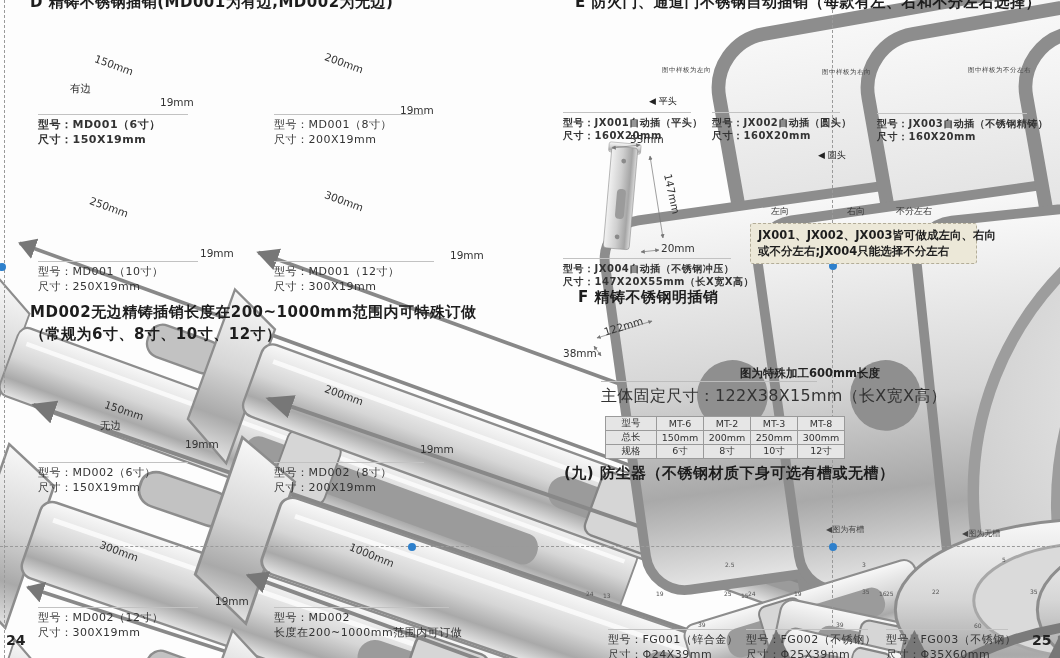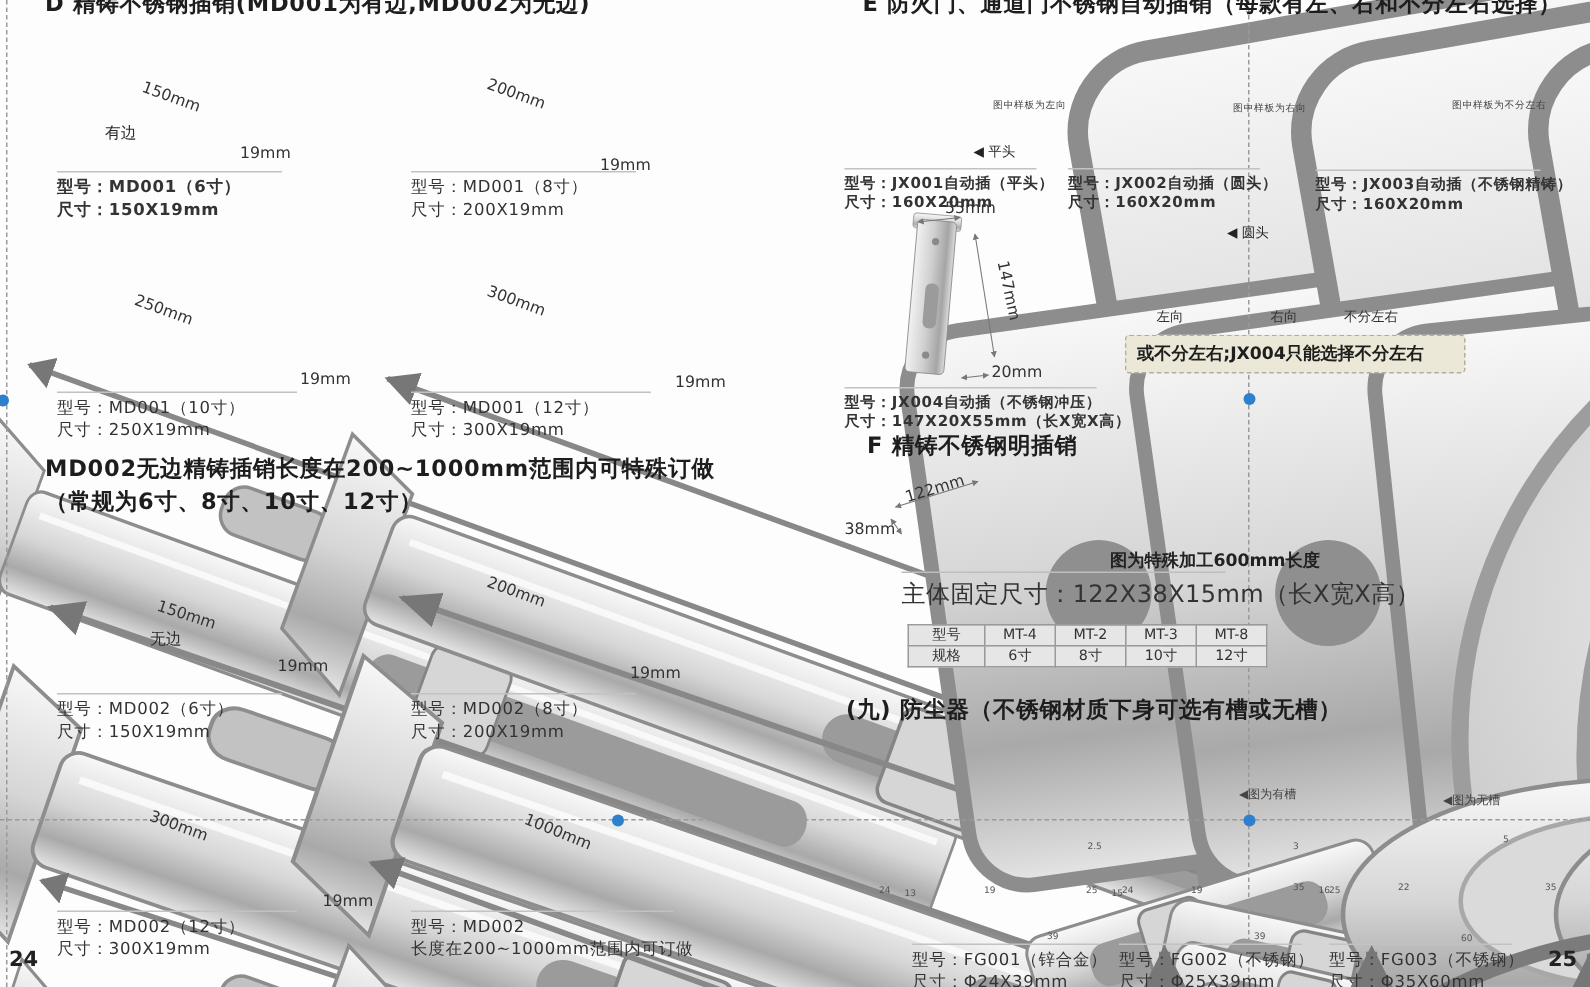--- a/index.html
+++ b/index.html
@@ -314,38 +314,46 @@
   <div class="cap sm" style="left:563px;top:258px;width:168px;">
     <div>型号：JX004自动插（不锈钢冲压）</div>
     <div>尺寸：147X20X55mm（长X宽X高）</div>
   </div>
 
   <span class="dirlab" style="left:765px;top:205px;width:30px;">左向</span>
   <span class="dirlab" style="left:840px;top:205px;width:32px;">右向</span>
   <span class="dirlab" style="left:892px;top:205px;width:44px;">不分左右</span>
 
   <div class="note">
+    <div>JX001、JX002、JX003皆可做成左向、右向</div>
     <div>或不分左右;JX004只能选择不分左右</div>
   </div>
 
   <div class="abs sec-title" style="left:578px;top:288px;">F 精铸不锈钢明插销</div>
   <span class="dim rotm20" style="left:604px;top:326px;">122mm</span>
   <span class="dim" style="left:563px;top:347px;">38mm</span>
   <div class="fcap" style="left:740px;top:366px;">图为特殊加工600mm长度</div>
   <div class="rule" style="left:601px;top:381px;width:216px;"></div>
   <div class="spec" style="left:601px;top:386px;">主体固定尺寸：122X38X15mm（长X宽X高）</div>
 
   <table class="mt">
     <tbody>
         <tr>
       <td class="h">型号</td>
-      <td>MT-4</td>
+      <td>MT-6</td>
       <td>MT-2</td>
       <td>MT-3</td>
       <td>MT-8</td>
+    </tr>
+    <tr>
+      <td class="h">总长</td>
+      <td>150mm</td>
+      <td>200mm</td>
+      <td>250mm</td>
+      <td>300mm</td>
     </tr>
     <tr>
       <td class="h">规格</td>
       <td>6寸</td>
       <td>8寸</td>
       <td>10寸</td>
       <td>12寸</td>
     </tr>
   </tbody>
     </table>

